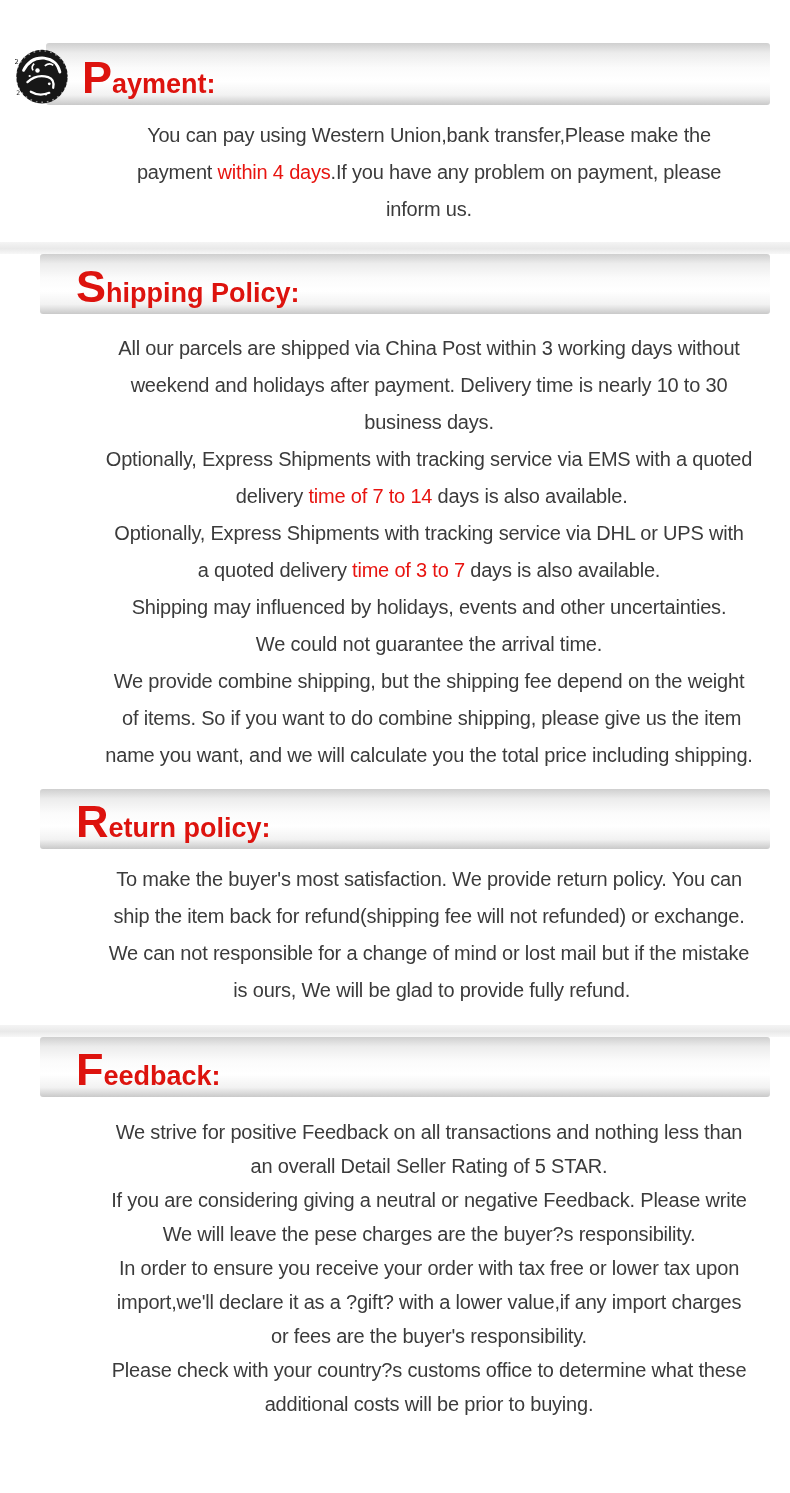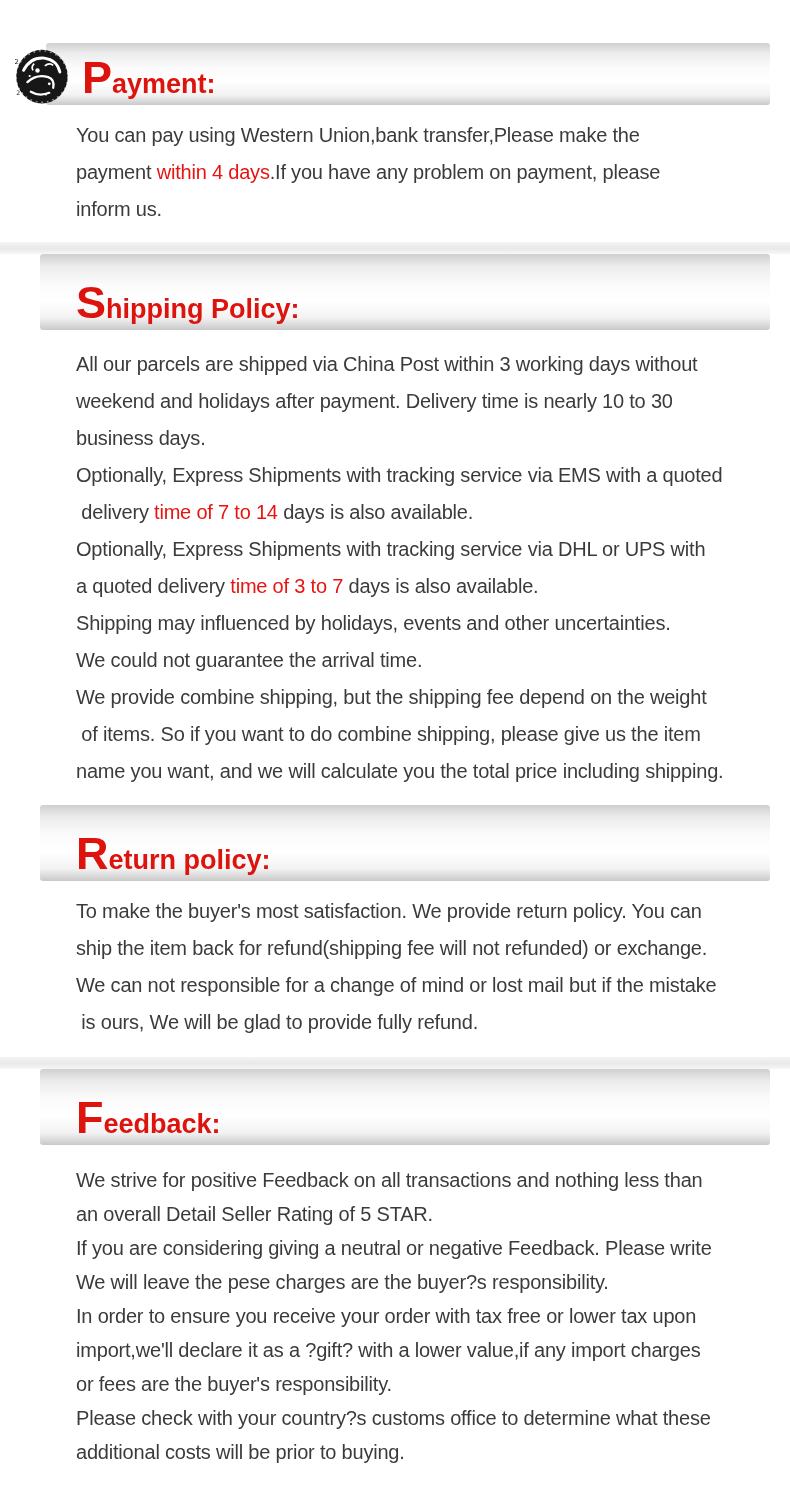--- a/index.html
+++ b/index.html
@@ -10,31 +10,31 @@
     font-family:"Liberation Sans","DejaVu Sans",sans-serif;
   }
   .logo{
     position:absolute;left:14px;top:46px;width:56px;height:60px;z-index:5;
   }
   .band{
     width:790px;height:12px;
     background:linear-gradient(180deg,#f4f4f4 0%,#e9e9e9 55%,#f7f7f7 100%);
   }
   .bar{
-    margin-left:40px;width:730px;height:76px;box-sizing:border-box;
+    margin-left:40px;width:730px;height:60px;box-sizing:border-box;
     padding-left:36px;border-radius:3px;
     background:linear-gradient(180deg,#cfcfcf 0%,#ececec 16%,#fbfbfb 40%,#ffffff 62%,#f2f2f2 84%,#c9c9c9 100%);
     display:flex;align-items:flex-end;
   }
   .sec-payment .bar{margin-top:43px;margin-left:46px;width:724px;height:62px;}
   .sec-return .bar{margin-top:15px;}
   h2{margin:4px 0 5px 0;color:#dd130e;font-weight:600;letter-spacing:0;}
   h2 .cap{font-size:45px;line-height:1;font-weight:700;}
   h2 .rest{font-size:27px;}
-  .para{padding-left:76px;padding-right:8px;}
+  .para{padding-left:76px;padding-right:8px;text-align:center;}
   .sec-payment  .para{margin:12px 0 14px;}
   .sec-shipping .para{margin:16px 0 14px;}
   .sec-return   .para{margin:12px 0 16px;}
   .sec-feedback .para{margin:18px 0 0;}
   .line{
     white-space:pre-wrap;
     font-size:20px;letter-spacing:-0.2px;
     color:#3b3b3b;font-weight:500;line-height:37px;
   }
   .sec-feedback .line{line-height:34px;}

